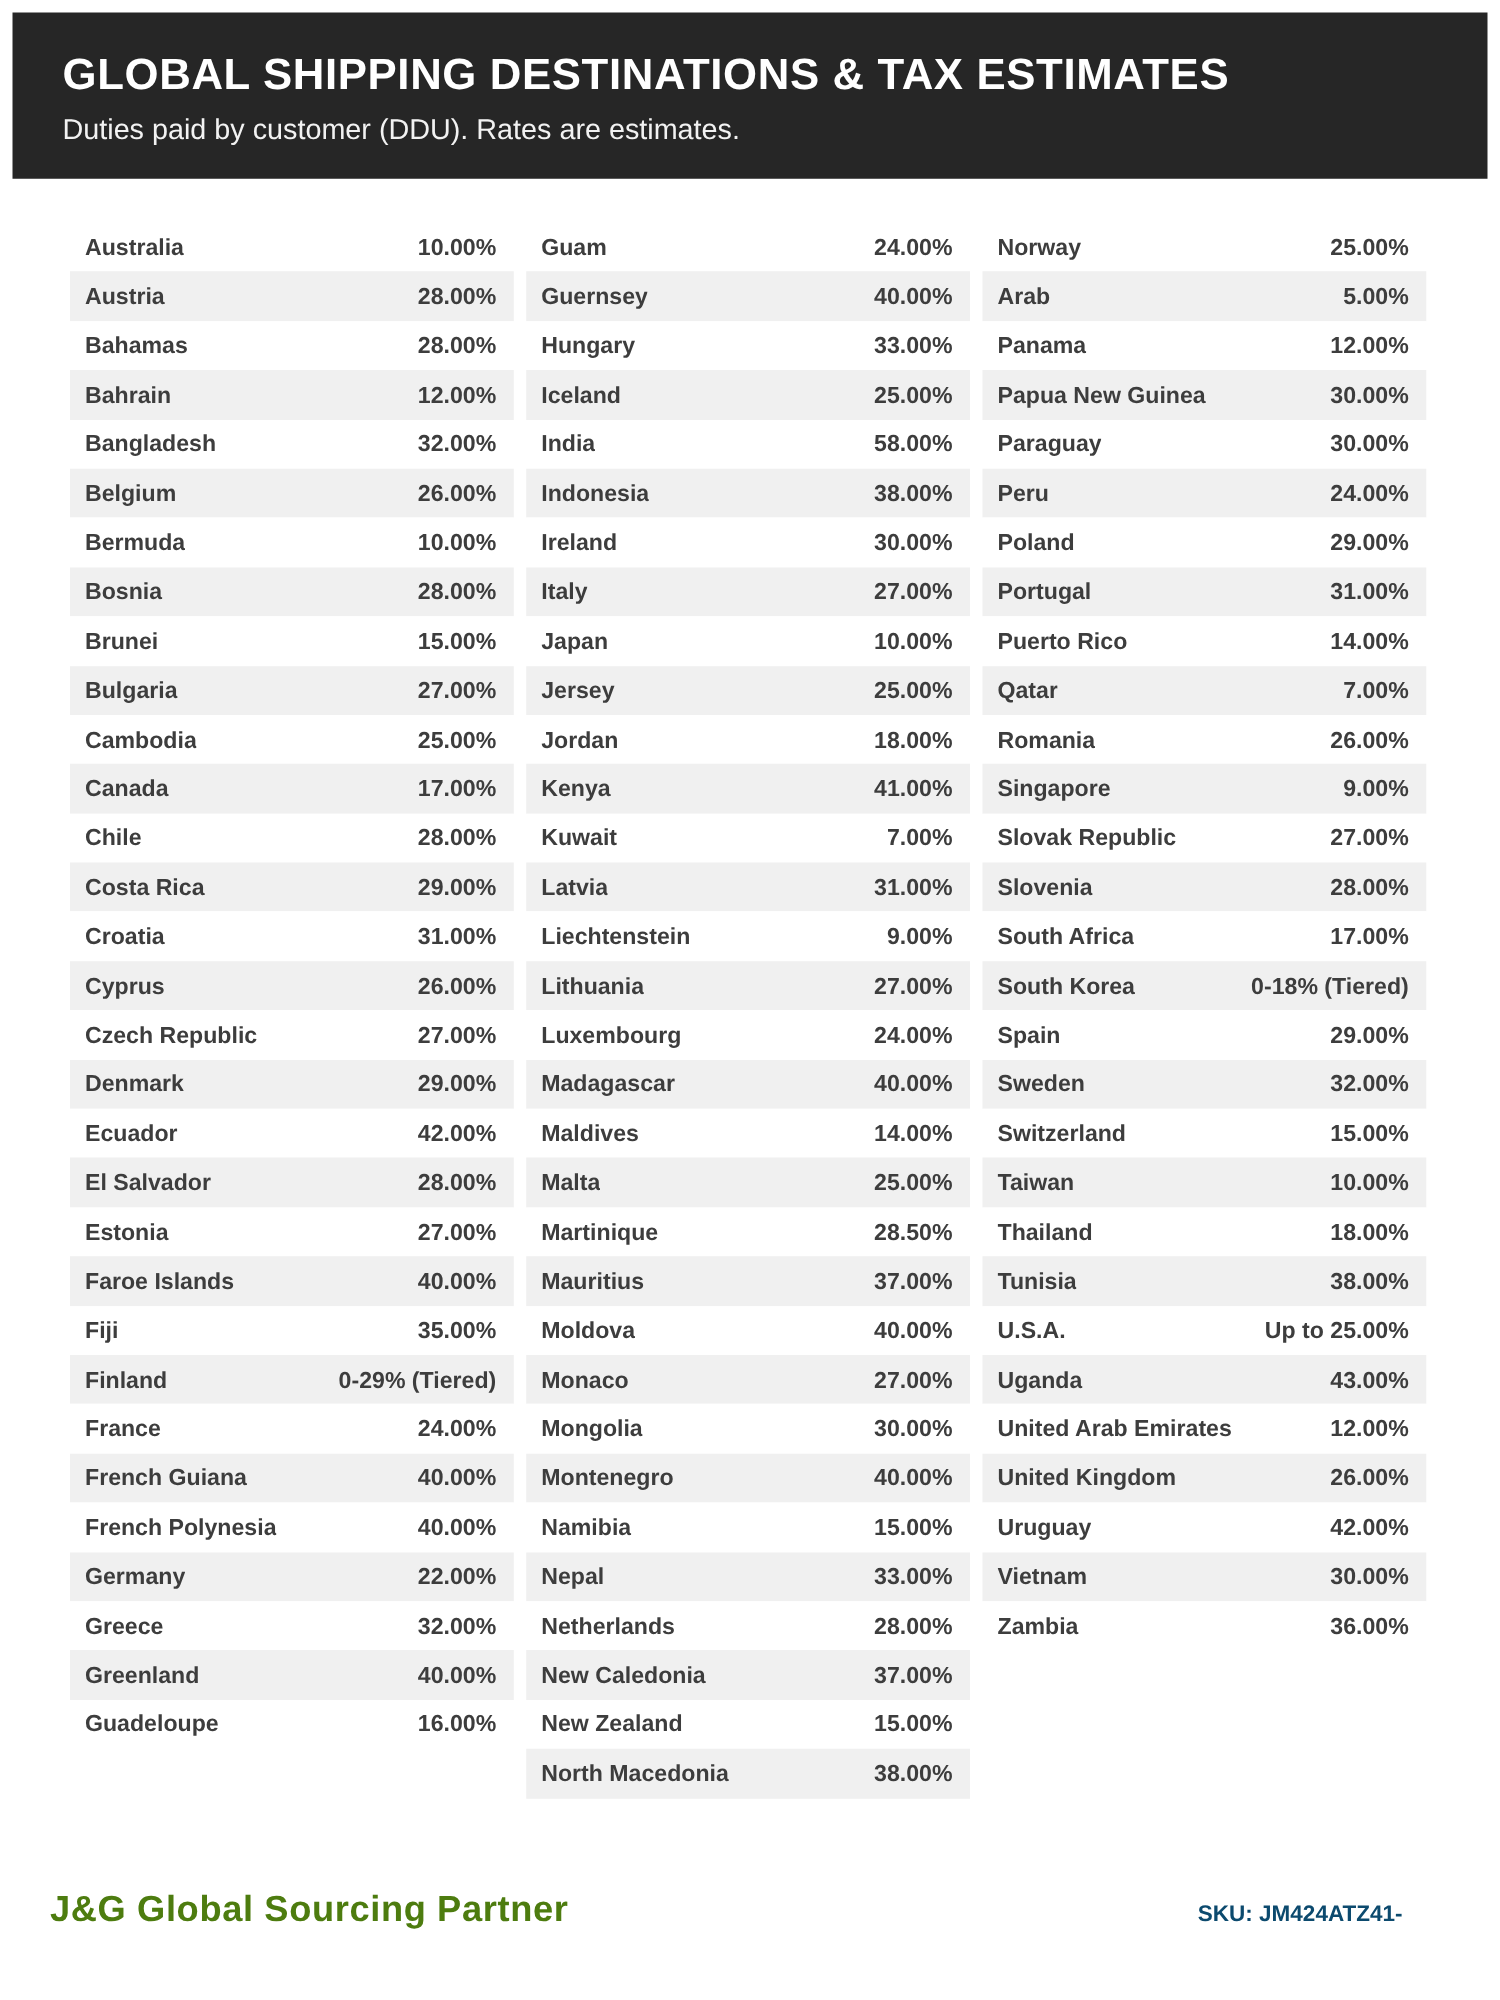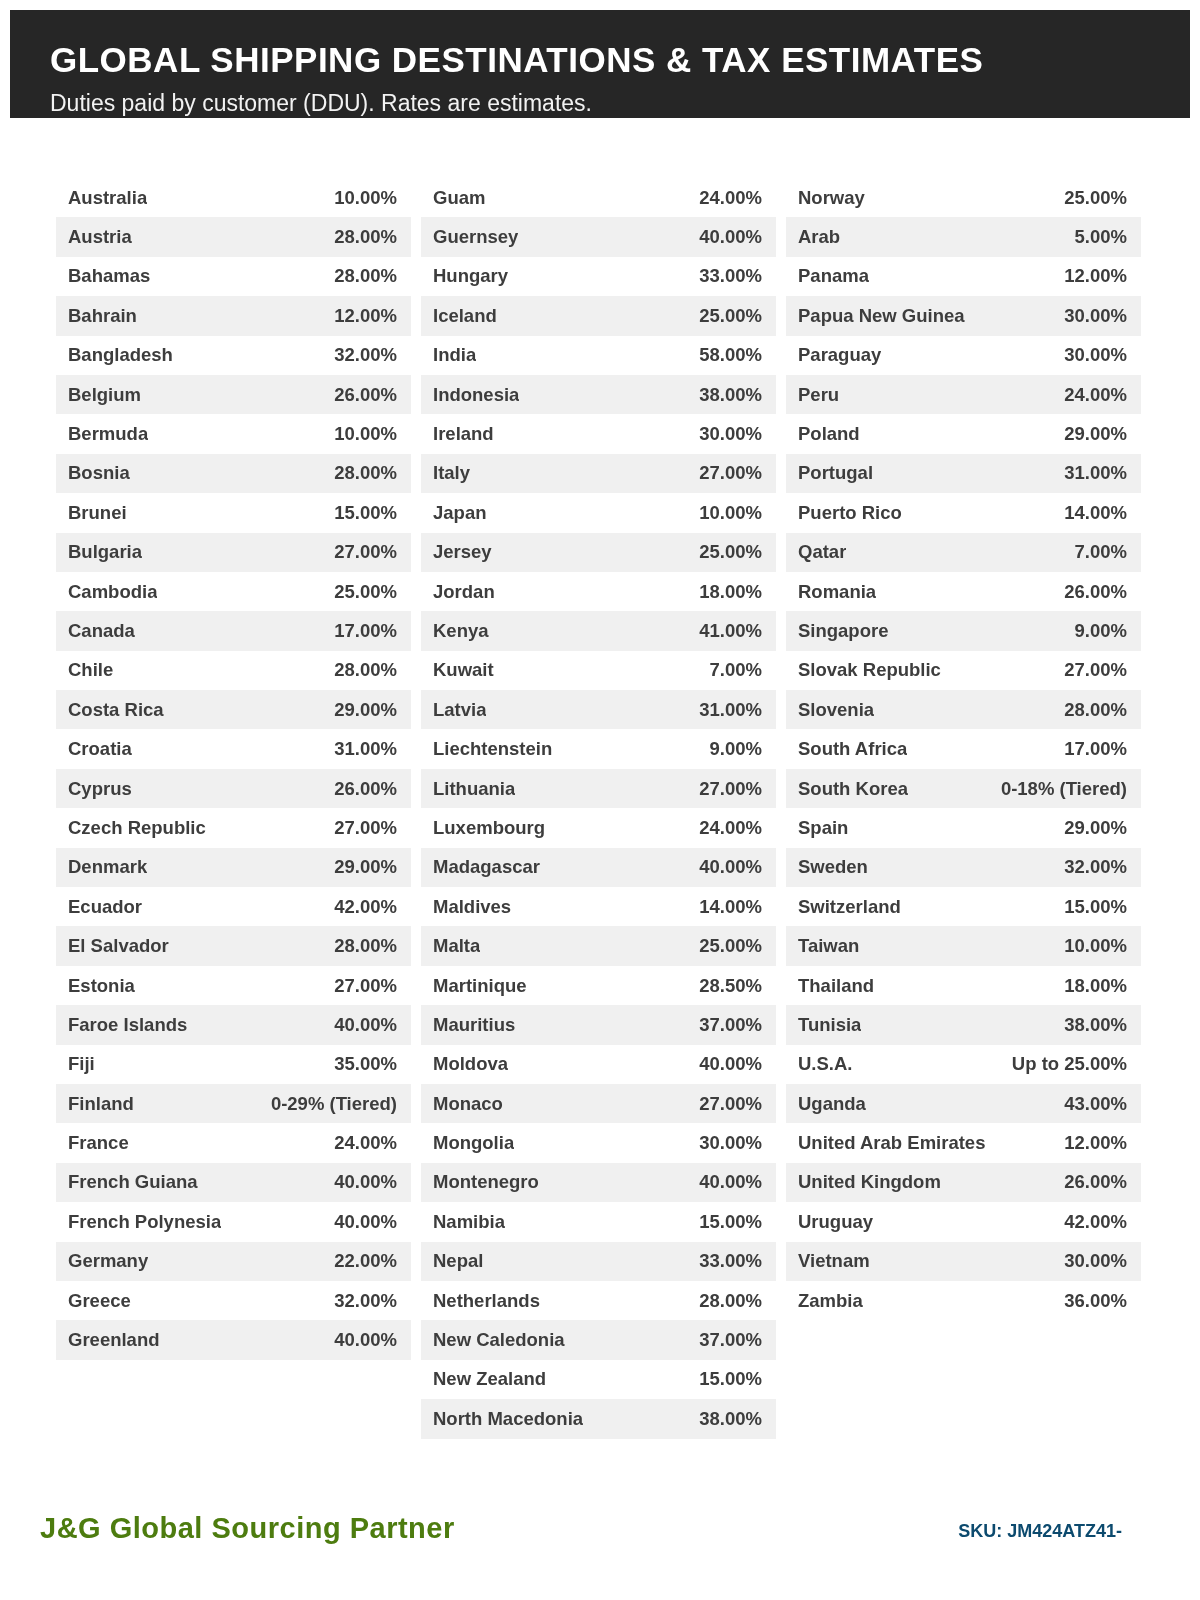--- a/index.html
+++ b/index.html
@@ -10,21 +10,21 @@
     background: #ffffff;
     font-family: "Liberation Sans", sans-serif;
     position: relative;
     overflow: hidden;
   }
   .header {
     position: absolute;
     top: 10px;
     left: 10px;
     width: 1180px;
-    height: 108px;
+    height: 133px;
     background: #262626;
     color: #ffffff;
     padding: 30px 40px 0 40px;
   }
   .header .title {
     font-size: 35px;
     font-weight: bold;
     letter-spacing: 0.5px;
     white-space: nowrap;
   }
@@ -200,20 +200,24 @@
         <span class="rate">22.00%</span>
       </div>
       <div class="row">
         <span class="country">Greece</span>
         <span class="rate">32.00%</span>
       </div>
       <div class="row">
         <span class="country">Greenland</span>
         <span class="rate">40.00%</span>
       </div>
+      <div class="row">
+        <span class="country">Guadeloupe</span>
+        <span class="rate">16.00%</span>
+      </div>
     </div>
   <div class="col">
       <div class="row">
         <span class="country">Guam</span>
         <span class="rate">24.00%</span>
       </div>
       <div class="row">
         <span class="country">Guernsey</span>
         <span class="rate">40.00%</span>
       </div>

